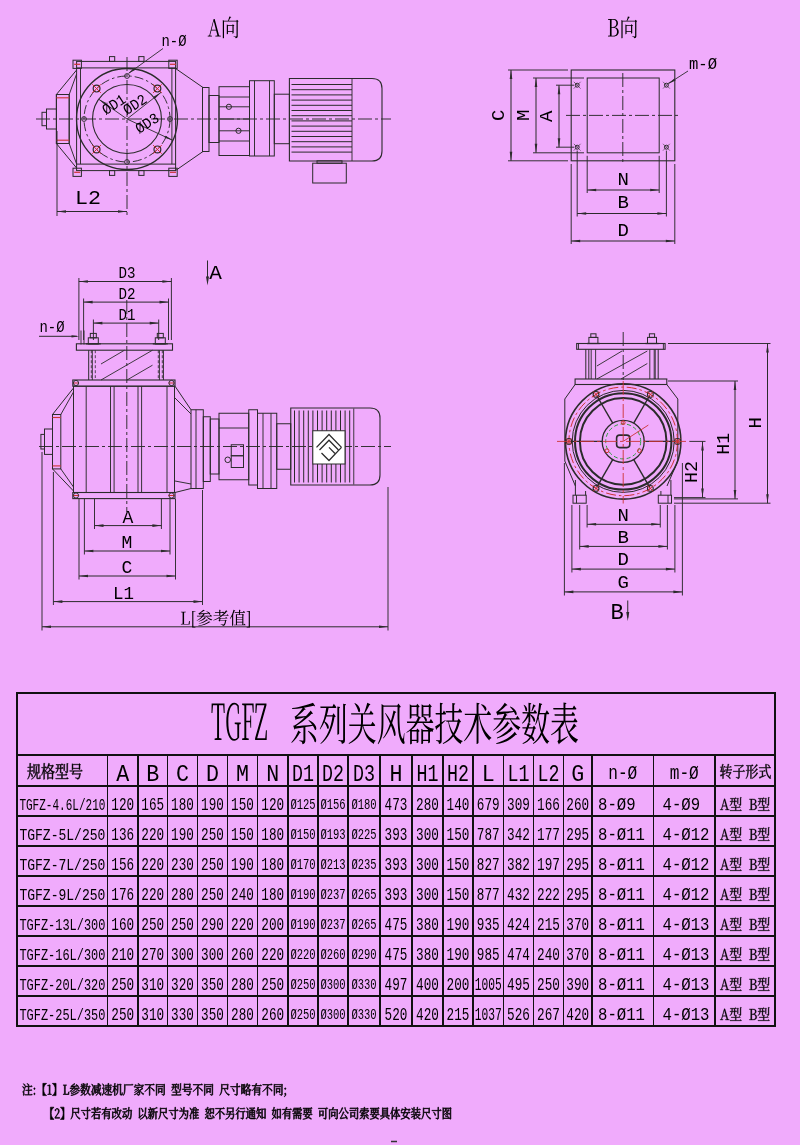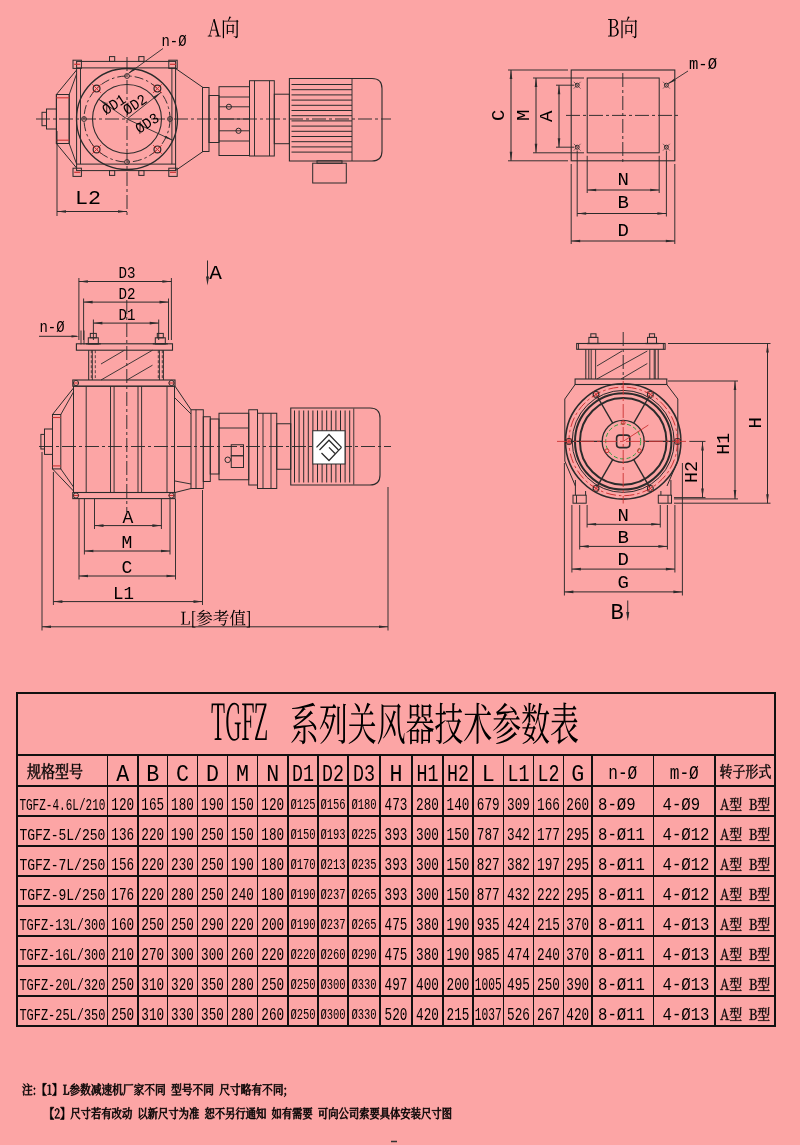--- a/index.html
+++ b/index.html
@@ -1,15 +1,15 @@
 <!DOCTYPE html>
 <html><head><meta charset="utf-8"><title>TGFZ</title>
 <style>
 html,body{margin:0;padding:0;background:#fff;}
-#page{width:800px;height:1145px;position:relative;background:#fca5a5;overflow:hidden;}
+#page{width:800px;height:1145px;position:relative;background:#f0abfc;overflow:hidden;}
 text{font-family:"Liberation Mono";}
 </style></head>
 <body>
 <div id="page">
 <svg width="800" height="1145" viewBox="0 0 800 1145">
 <defs>
 <path id="g1" d="M332 -643 450 -281H216ZM418 0H711V-30L619 -38L384 -734H328L97 -40L12 -30V0H236V-30L139 -40L206 -249H461L529 -39L418 -30Z"></path>
 <path id="g2" d="M102 -654V77H113C141 77 166 61 166 52V-626H835V-29C835 -11 830 -5 809 -5C784 -5 666 -14 666 -14V2C716 8 746 17 763 28C778 39 785 56 788 77C889 67 900 32 900 -21V-613C920 -616 937 -625 944 -632L860 -696L825 -654H415C455 -697 494 -749 520 -789C542 -788 553 -797 558 -808L448 -837C432 -783 405 -710 379 -654H173L102 -688ZM315 -474V-92H325C351 -92 377 -106 377 -113V-198H617V-119H626C647 -119 679 -135 680 -141V-433C700 -436 715 -444 722 -452L642 -513L607 -474H382L315 -505ZM377 -228V-445H617V-228Z"></path>
 <path id="g3" d="M53 -698 156 -690C157 -591 157 -492 157 -393V-340C157 -238 157 -138 156 -39L53 -30V0H343C548 0 626 -94 626 -198C626 -294 561 -367 405 -383C535 -408 587 -477 587 -555C587 -658 512 -728 348 -728H53ZM245 -364H317C469 -364 536 -306 536 -197C536 -91 462 -33 336 -33H247C245 -134 245 -238 245 -364ZM247 -695H323C452 -695 501 -643 501 -554C501 -453 436 -395 307 -395H245C245 -499 245 -598 247 -695Z"></path>
 <path id="g4" d="M53 -698 156 -690C157 -592 157 -491 157 -391V-329C157 -235 157 -137 156 -39L53 -30V0H582L589 -195H545L515 -34H247C246 -134 246 -234 246 -320V-378C246 -490 246 -591 247 -690L354 -698V-728H53Z"></path>

